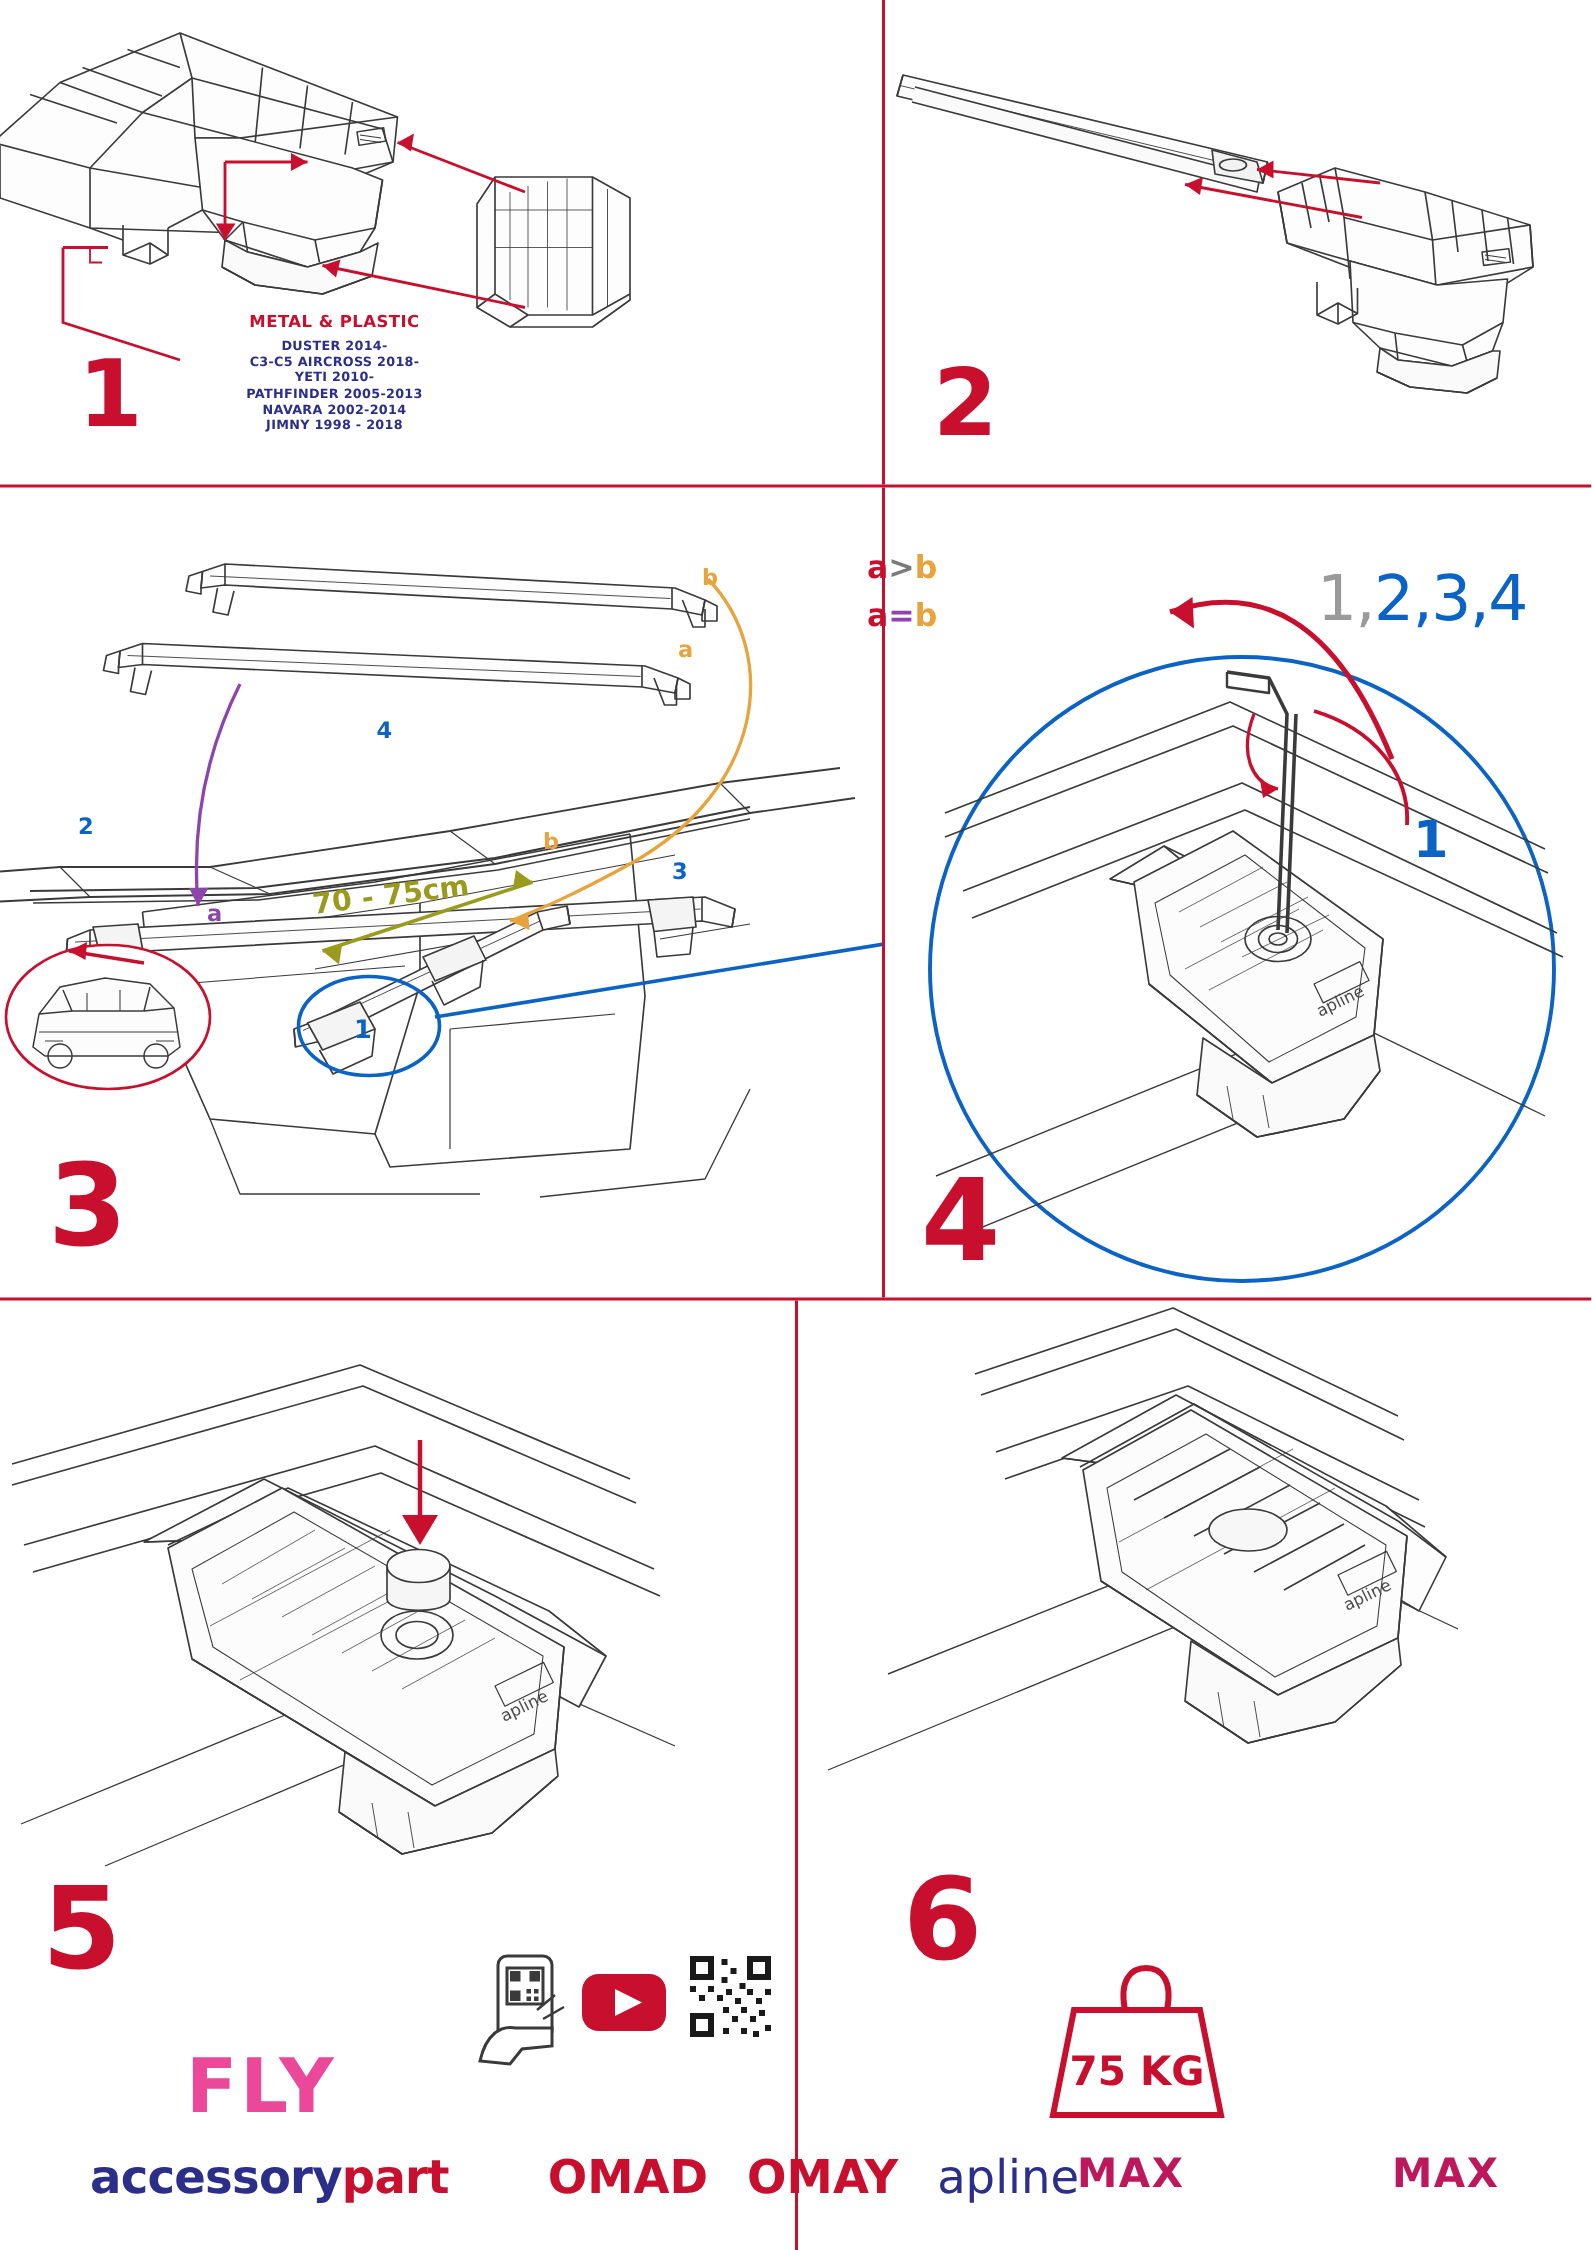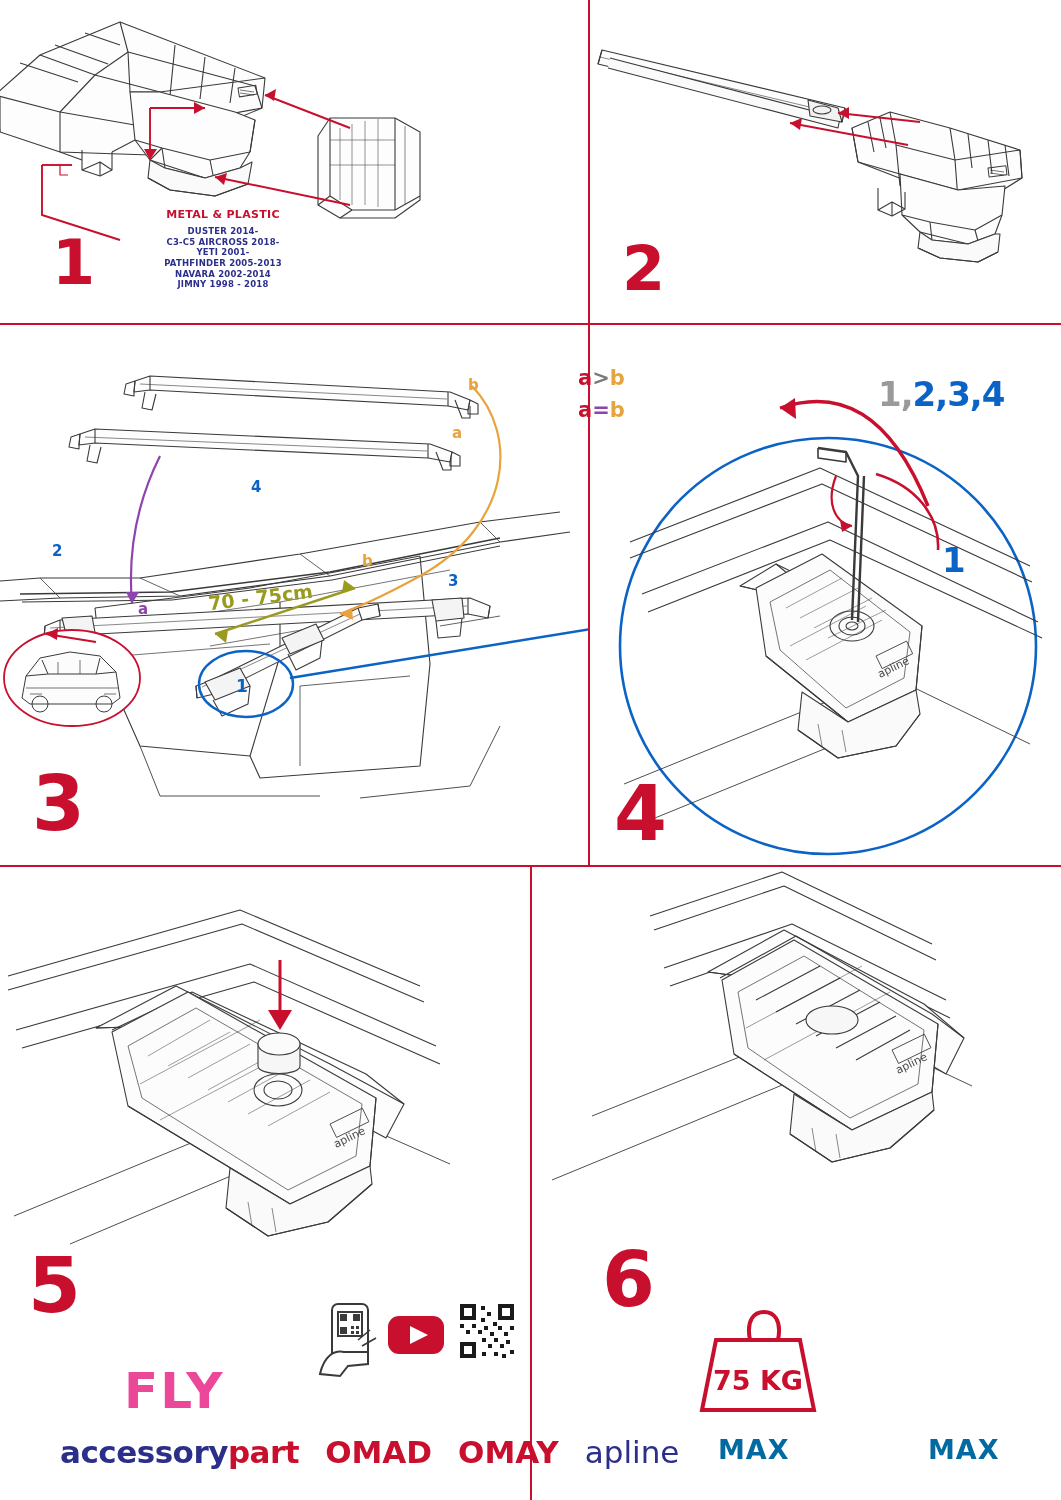--- a/index.html
+++ b/index.html
@@ -61,22 +61,22 @@
     font-weight: bold;
     letter-spacing: 0px;
   }
   .ab-a { color: #c8102e; }
   .ab-op1 { color: #7a7a7a; }
   .ab-b1 { color: #e8a33d; }
   .ab-op2 { color: #8e44ad; }
   .ab-b2 { color: #e8a33d; }
   .label-1234 {
     font-family: "DejaVu Sans", sans-serif;
-    font-size: 34px;
-    font-weight: bold;
+    font-size: 42px;
+    font-weight: normal;
     letter-spacing: -1px;
   }
   .measure {
     font-family: "DejaVu Sans", sans-serif;
     font-size: 19px;
     font-weight: bold;
     color: #9a9a1e;
     transform: rotate(-7deg);
   }
   .circ-num {
@@ -105,39 +105,40 @@
     color: #2b2f8a;
     letter-spacing: -0.5px;
   }
   .b-accessory .part { color: #c8102e; }
   .b-omad {
     font-family: "DejaVu Sans", sans-serif;
     font-size: 31px;
     font-weight: bold;
     color: #c8102e;
     letter-spacing: 0px;
+    margin-left: 40px;
   }
   .b-omay {
     font-family: "DejaVu Sans", sans-serif;
     font-size: 31px;
     font-weight: bold;
     color: #c8102e;
   }
   .b-apline {
     font-family: "DejaVu Sans", sans-serif;
     font-size: 31px;
     color: #2b2f8a;
     letter-spacing: 0px;
   }
   .weight-label, .speed-label {
     position: absolute;
     font-family: "DejaVu Sans", sans-serif;
     font-size: 27px;
     font-weight: bold;
-    color: #0369a1;
+    color: #be185d;
     letter-spacing: 1px;
   }
   .kg-text {
     font-family: "DejaVu Sans", sans-serif;
     font-size: 27px;
     font-weight: bold;
     fill: #c8102e;
   }
   .apline-emb {
     font-family: "DejaVu Sans", sans-serif;
@@ -220,21 +221,21 @@
         <polygon points="215,177 227,173 224,185"></polygon>
         <polygon points="150,160 144,149 157,149"></polygon>
         <polygon points="205,108 194,102 194,114"></polygon>
       </g>
     </svg>
 
     <div class="metal-title" style="position:absolute;left:138px;top:208px;width:170px;">METAL &amp; PLASTIC</div>
     <div class="car-list" style="position:absolute;left:118px;top:226px;width:210px;">
       <div>DUSTER 2014-</div>
       <div>C3-C5 AIRCROSS 2018-</div>
-      <div>YETI 2001-</div>
+      <div>YETI 2010-</div>
       <div>PATHFINDER 2005-2013</div>
       <div>NAVARA 2002-2014</div>
       <div>JIMNY 1998 - 2018</div>
     </div>
     <div class="step-num" style="left:52px;top:232px;font-size:62px;">1</div>
   </div>
 
   <div class="panel" style="top:0;left:590px;width:471px;height:323px;">
     <svg width="471" height="323" viewBox="0 0 471 323">
       <g fill="none" stroke="#3a3a3a" stroke-width="1.1" stroke-linejoin="round">

